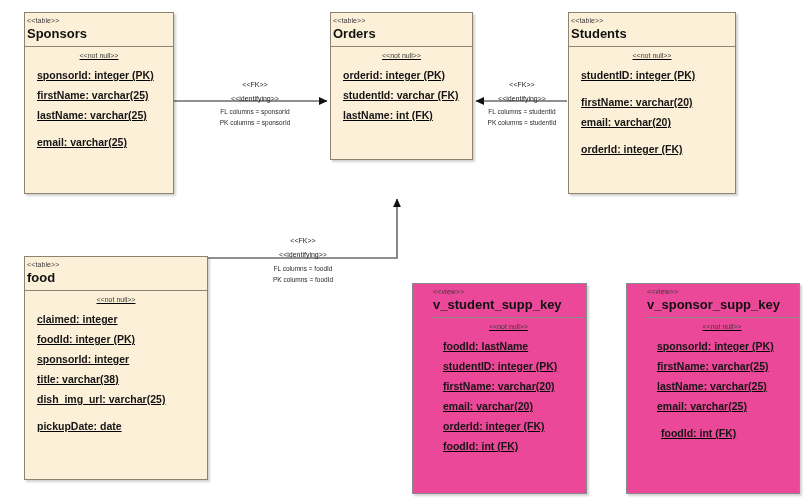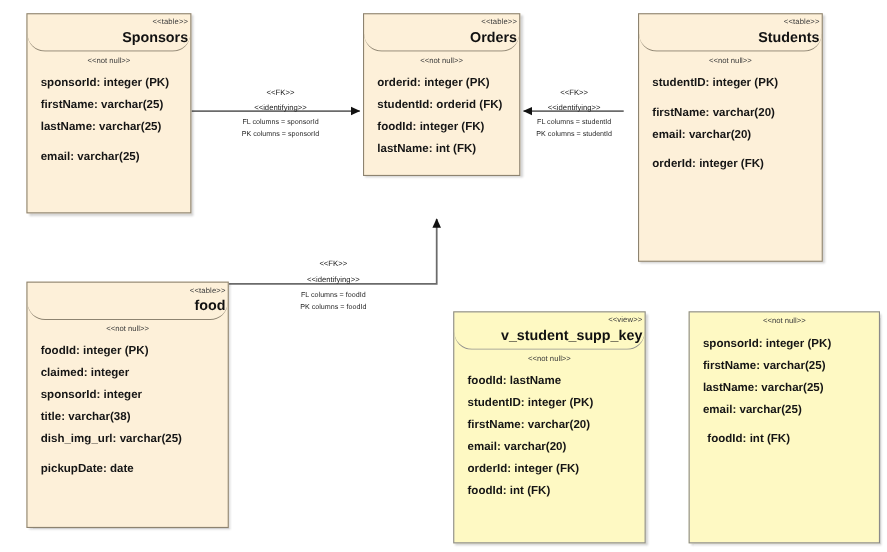--- a/index.html
+++ b/index.html
@@ -16,28 +16,27 @@
 
   
   .entity{
     position:absolute;
     box-sizing:border-box;
     border:1px solid #8d8370;
     box-shadow:2px 2px 2px rgba(0,0,0,0.18);
     overflow:hidden;
   }
   .entity.table{background:#fdf0d9;border-color:#8d8370;}
-  .entity.view{background:#fef9c3;border-color:#8a8a8a;}
+  .entity.view{background:#ec4899;border-color:#8a8a8a;padding-left:18px;}
 
   .ent-header{
     box-sizing:border-box;
-    text-align:right;
+    text-align:left;
     padding:4px 2px 5px 2px;
     border-bottom:1px solid #8d8370;
-    border-radius:16px;
   }
   .entity.view .ent-header{border-bottom:1px solid #8a8a8a;}
 
   .stereotype{
     display:block;
     font-size:7px;
     color:#3a3a3a;
     line-height:8px;
     letter-spacing:.1px;
     font-weight:400;
@@ -47,20 +46,21 @@
     font-size:13px;
     font-weight:bold;
     color:#111111;
     line-height:15px;
     margin-top:1px;
     white-space:nowrap;
   }
   .ent-body{
     box-sizing:border-box;
     padding:0;
+    text-decoration:underline;
   }
   .notnull{
     display:block;
     text-align:center;
     font-size:7px;
     color:#3a3a3a;
     line-height:9px;
     padding:4px 0 5px 0;
   }
   .attr{
@@ -141,49 +141,48 @@
   </div>
 
   <div class="entity table" style="left:330px;top:12px;width:143px;height:148px;">
     <div class="ent-header">
       <span class="stereotype">&lt;&lt;table&gt;&gt;</span>
       <span class="ent-title">Orders</span>
     </div>
     <div class="ent-body">
       <span class="notnull">&lt;&lt;not null&gt;&gt;</span>
       <span class="attr">orderid: integer (PK)</span>
-      <span class="attr">studentId: orderid (FK)</span>
-      <span class="attr">foodId: integer (FK)</span>
+      <span class="attr">studentId: varchar (FK)</span>
       <span class="attr">lastName: int (FK)</span>
     </div>
   </div>
 
-  <div class="entity table" style="left:580px;top:12px;width:168px;height:226px;">
+  <div class="entity table" style="left:568px;top:12px;width:168px;height:182px;">
     <div class="ent-header">
       <span class="stereotype">&lt;&lt;table&gt;&gt;</span>
       <span class="ent-title">Students</span>
     </div>
     <div class="ent-body">
       <span class="notnull">&lt;&lt;not null&gt;&gt;</span>
       <span class="attr">studentID: integer (PK)</span>
       <span class="attr gap">firstName: varchar(20)</span>
       <span class="attr">email: varchar(20)</span>
       <span class="attr gap">orderId: integer (FK)</span>
     </div>
   </div>
 
   <div class="entity table" style="left:24px;top:256px;width:184px;height:224px;">
     <div class="ent-header">
       <span class="stereotype">&lt;&lt;table&gt;&gt;</span>
       <span class="ent-title">food</span>
     </div>
     <div class="ent-body">
       <span class="notnull">&lt;&lt;not null&gt;&gt;</span>
+      <span class="attr">claimed: integer</span>
       <span class="attr">foodId: integer (PK)</span>
-      <span class="attr">claimed: integer</span>
       <span class="attr">sponsorId: integer</span>
       <span class="attr">title: varchar(38)</span>
       <span class="attr">dish_img_url: varchar(25)</span>
       <span class="attr gap">pickupDate: date</span>
     </div>
   </div>
 
   <div class="entity view" style="left:412px;top:283px;width:175px;height:211px;">
     <div class="ent-header">
       <span class="stereotype">&lt;&lt;view&gt;&gt;</span>
@@ -194,20 +193,24 @@
       <span class="attr">foodId: lastName</span>
       <span class="attr">studentID: integer (PK)</span>
       <span class="attr">firstName: varchar(20)</span>
       <span class="attr">email: varchar(20)</span>
       <span class="attr">orderId: integer (FK)</span>
       <span class="attr">foodId: int (FK)</span>
     </div>
   </div>
 
   <div class="entity view" style="left:626px;top:283px;width:174px;height:211px;">
+    <div class="ent-header">
+      <span class="stereotype">&lt;&lt;view&gt;&gt;</span>
+      <span class="ent-title">v_sponsor_supp_key</span>
+    </div>
     <div class="ent-body">
       <span class="notnull">&lt;&lt;not null&gt;&gt;</span>
       <span class="attr">sponsorId: integer (PK)</span>
       <span class="attr">firstName: varchar(25)</span>
       <span class="attr">lastName: varchar(25)</span>
       <span class="attr">email: varchar(25)</span>
       <span class="attr gap indent">foodId: int (FK)</span>
     </div>
   </div>
 

